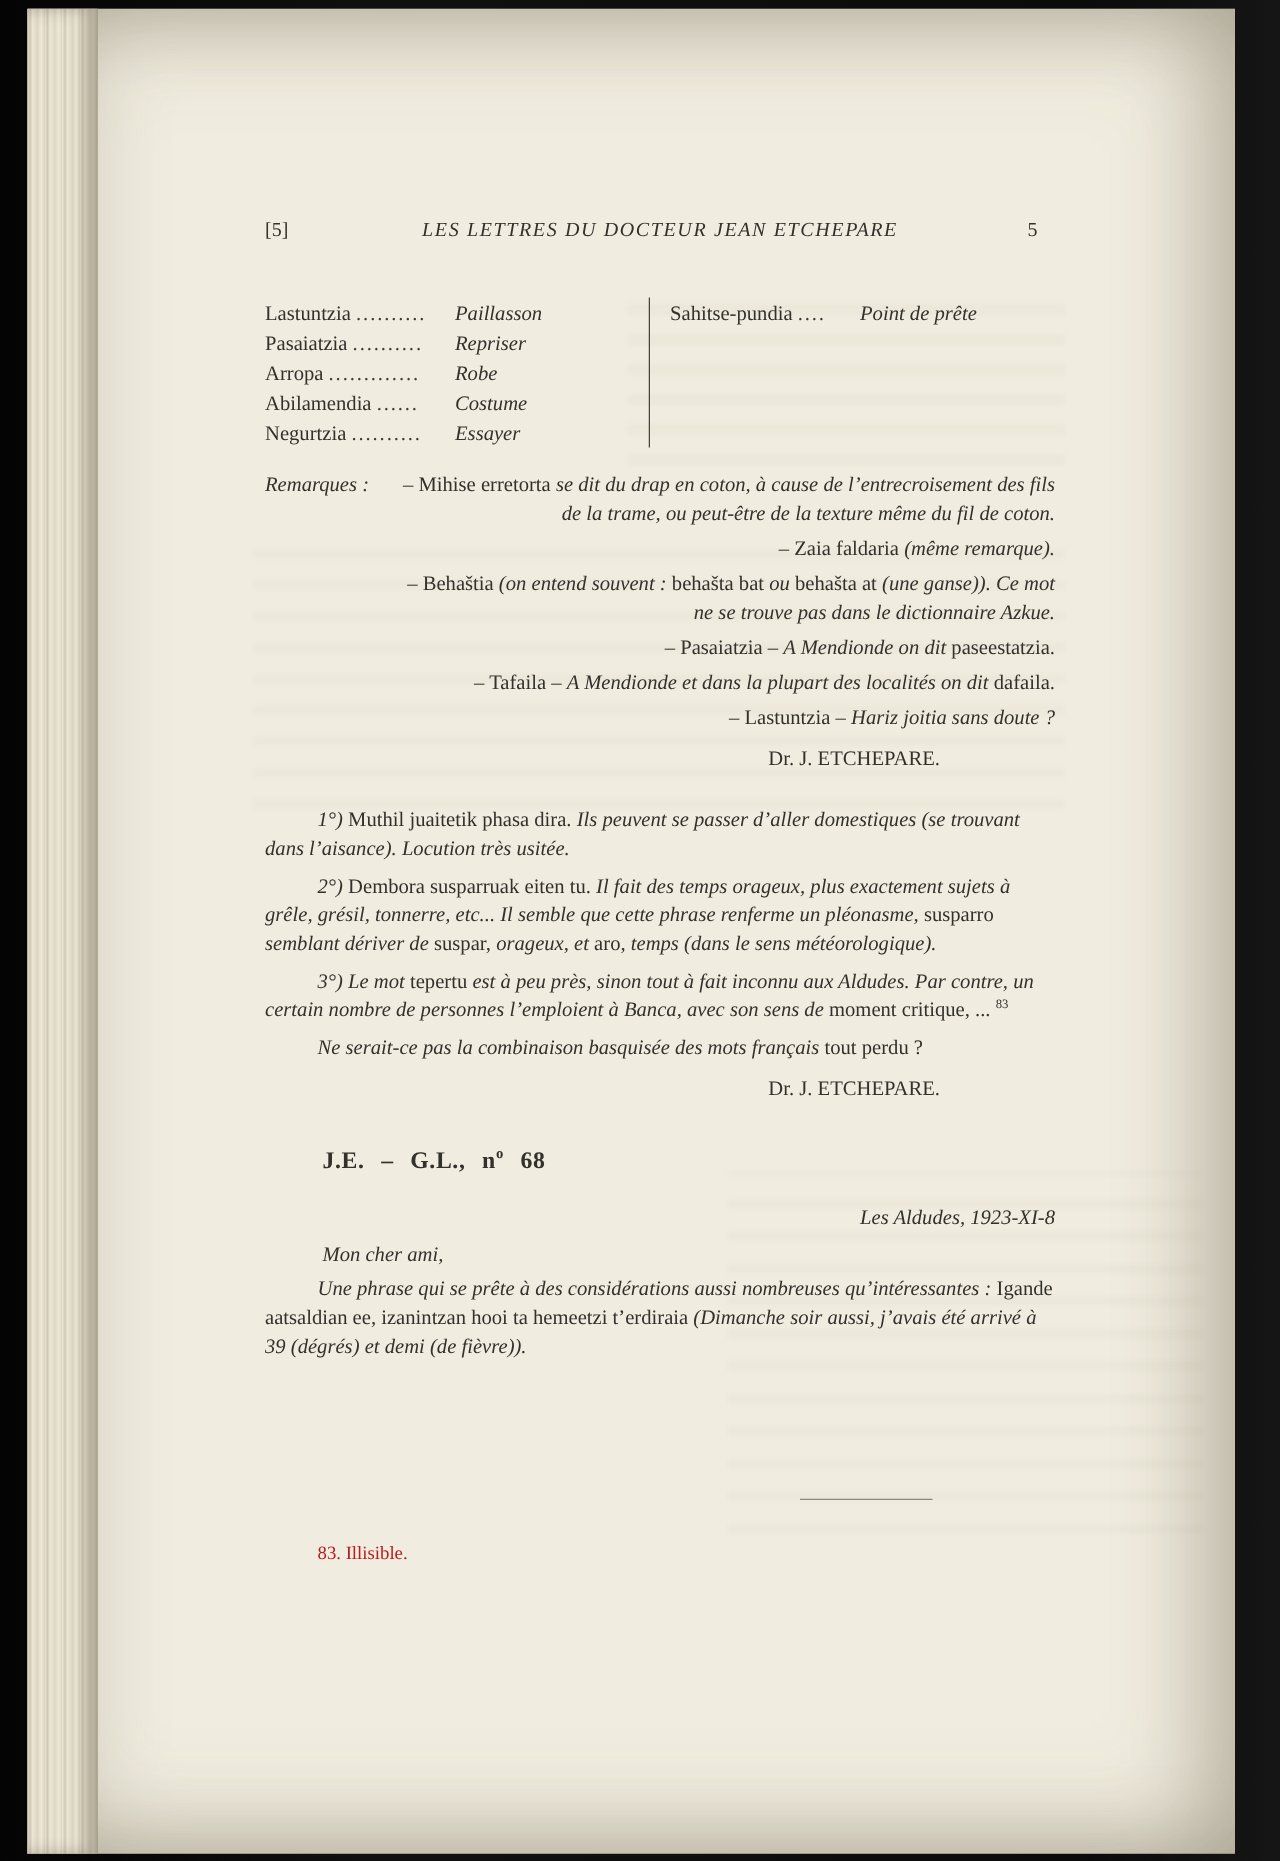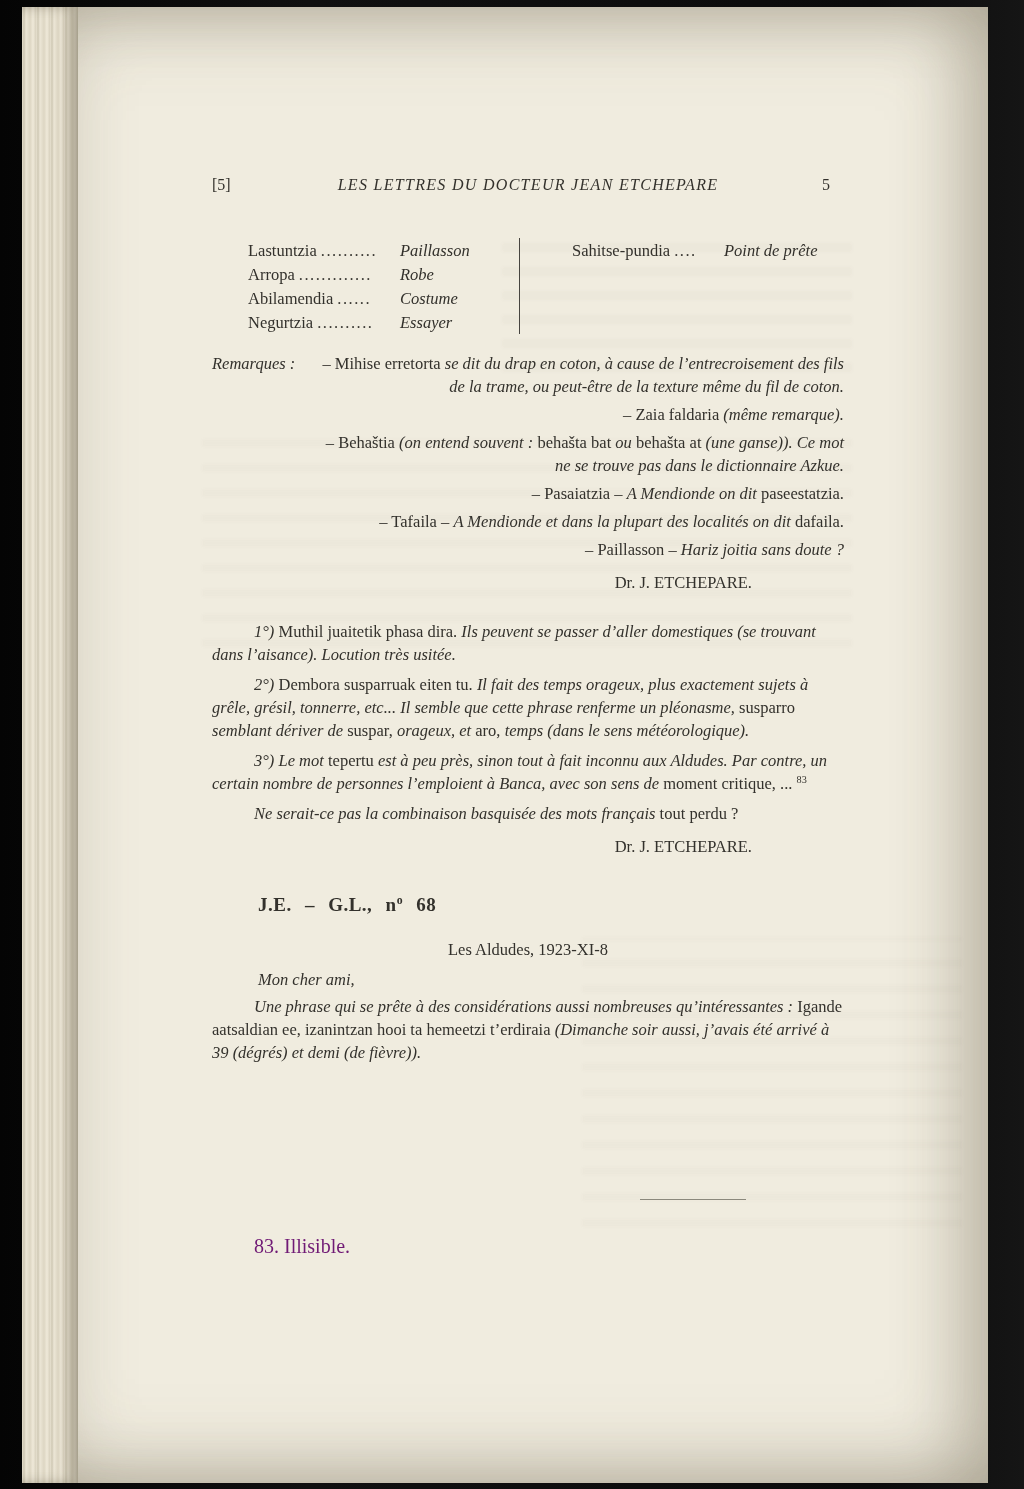--- a/index.html
+++ b/index.html
@@ -44,45 +44,45 @@
 
   .page-header { display:flex; align-items:baseline; font-size:16px; }
   .hdr-bracket { width:110px; }
   .hdr-title   { flex:1; text-align:center; letter-spacing:1.3px;font-style:italic; }
   .hdr-page    { width:110px; text-align:right; padding-right:14px; }
 
   .vocab { display:flex; margin-top:42px; }
   .vocab-left { width:307px; }
   .vocab-divider { width:1px; background:#46443f; }
   .vocab-right { padding-left:16px; flex:1; }
-  .vocab-row { display:flex; height:24px; align-items:flex-end; white-space:nowrap;margin-left:36px; }
+  .vocab-row { display:flex; height:24px; align-items:flex-end; white-space:nowrap; }
   .vr-lead { width:152px; overflow:hidden; }
   .dots { letter-spacing:1.5px; color:#3c3a35; }
   .vdef { font-style:italic; }
 
   .remarques { position:relative; margin-top:18px; }
   .rem-label { position:absolute; left:0; top:0; font-style:italic; }
   .rem-items { margin-left:102px;text-align:right; }
   .rem-item { padding-left:15px; text-indent:-15px; margin-bottom:5px; }
 
   .signature { text-align:right; padding-right:92px; margin-top:10px; }
 
   .notes { margin-top:26px; }
   .note { text-indent:42px; margin-bottom:7px; }
 
   .letter-heading {
     font-size:19px; font-weight:bold; margin:30px 0 16px 46px;
     word-spacing:8px; letter-spacing:.5px; line-height:34px;
   }
-  .place-date { text-align:center; margin-bottom:7px; }
+  .place-date { text-align:right; font-style:italic; margin-bottom:7px; }
   .salutation { font-style:italic; margin-left:46px; margin-bottom:4px; }
   .letter-body { text-indent:42px; }
 
   .footnote-rule { position:absolute; left:618px; top:1192px; width:106px; border-top:1px solid #8b887c; }
-  .footnote { position:absolute; left:232px; top:1228px; font-size:20px; color:#701a75; }
+  .footnote { position:absolute; left:232px; top:1228px; font-size:15px; color:#b91c1c; }
 </style>
 </head>
 <body>
 
 <div class="stage">
   <div class="page">
     <div class="edges"></div>
     <div class="ghost g1"></div>
     <div class="ghost g2"></div>
     <div class="ghost g3"></div>
@@ -93,20 +93,24 @@
         <span class="hdr-bracket">[5]</span>
         <span class="hdr-title">LES LETTRES DU DOCTEUR JEAN ETCHEPARE</span>
         <span class="hdr-page">5</span>
       </div>
 
       <div class="vocab">
         <div class="vocab-left">
           <div class="vocab-row">
             <span class="vr-lead"><span>Lastuntzia</span> <span class="dots">..........</span></span>
             <span class="vdef">Paillasson</span>
+          </div>
+          <div class="vocab-row">
+            <span class="vr-lead"><span>Pasaiatzia</span> <span class="dots">..........</span></span>
+            <span class="vdef">Repriser</span>
           </div>
           <div class="vocab-row">
             <span class="vr-lead"><span>Arropa</span> <span class="dots">.............</span></span>
             <span class="vdef">Robe</span>
           </div>
           <div class="vocab-row">
             <span class="vr-lead"><span>Abilamendia</span> <span class="dots">......</span></span>
             <span class="vdef">Costume</span>
           </div>
           <div class="vocab-row">
@@ -124,21 +128,21 @@
       </div>
 
       <div class="remarques">
         <span class="rem-label">Remarques :</span>
         <div class="rem-items">
           <p class="rem-item"><span>– </span><span>Mihise erretorta </span><span class="it">se dit du drap en coton, à cause de l’entrecroisement des fils de la trame, ou peut-être de la texture même du fil de coton.</span></p>
           <p class="rem-item"><span>– </span><span>Zaia faldaria </span><span class="it">(même remarque).</span></p>
           <p class="rem-item"><span>– </span><span>Behaštia </span><span class="it">(on entend souvent : </span><span>behašta bat </span><span class="it">ou </span><span>behašta at </span><span class="it">(une ganse)). Ce mot ne se trouve pas dans le dictionnaire Azkue.</span></p>
           <p class="rem-item"><span>– </span><span>Pasaiatzia – </span><span class="it">A Mendionde on dit </span><span>paseestatzia.</span></p>
           <p class="rem-item"><span>– </span><span>Tafaila – </span><span class="it">A Mendionde et dans la plupart des localités on dit </span><span>dafaila.</span></p>
-          <p class="rem-item"><span>– </span><span>Paillasson – </span><span class="it">Hariz joitia sans doute ?</span></p>
+          <p class="rem-item"><span>– </span><span>Lastuntzia – </span><span class="it">Hariz joitia sans doute ?</span></p>
         </div>
       </div>
 
       <p class="signature">Dr. J. ETCHEPARE.</p>
 
       <div class="notes">
         <p class="note"><span class="it">1°) </span><span>Muthil juaitetik phasa dira. </span><span class="it">Ils peuvent se passer d’aller domestiques (se trouvant dans l’aisance). Locution très usitée.</span></p>
         <p class="note"><span class="it">2°) </span><span>Dembora susparruak eiten tu. </span><span class="it">Il fait des temps orageux, plus exactement sujets à grêle, grésil, tonnerre, etc... Il semble que cette phrase renferme un pléonasme, </span><span>susparro </span><span class="it">semblant dériver de </span><span>suspar, </span><span class="it">orageux, et </span><span>aro, </span><span class="it">temps (dans le sens météorologique).</span></p>
         <p class="note"><span class="it">3°) Le mot </span><span>tepertu </span><span class="it">est à peu près, sinon tout à fait inconnu aux Aldudes. Par contre, un certain nombre de personnes l’emploient à Banca, avec son sens de </span><span>moment critique, ... </span><sup>83</sup></p>
         <p class="note"><span class="it">Ne serait-ce pas la combinaison basquisée des mots français </span><span>tout perdu ?</span></p>

